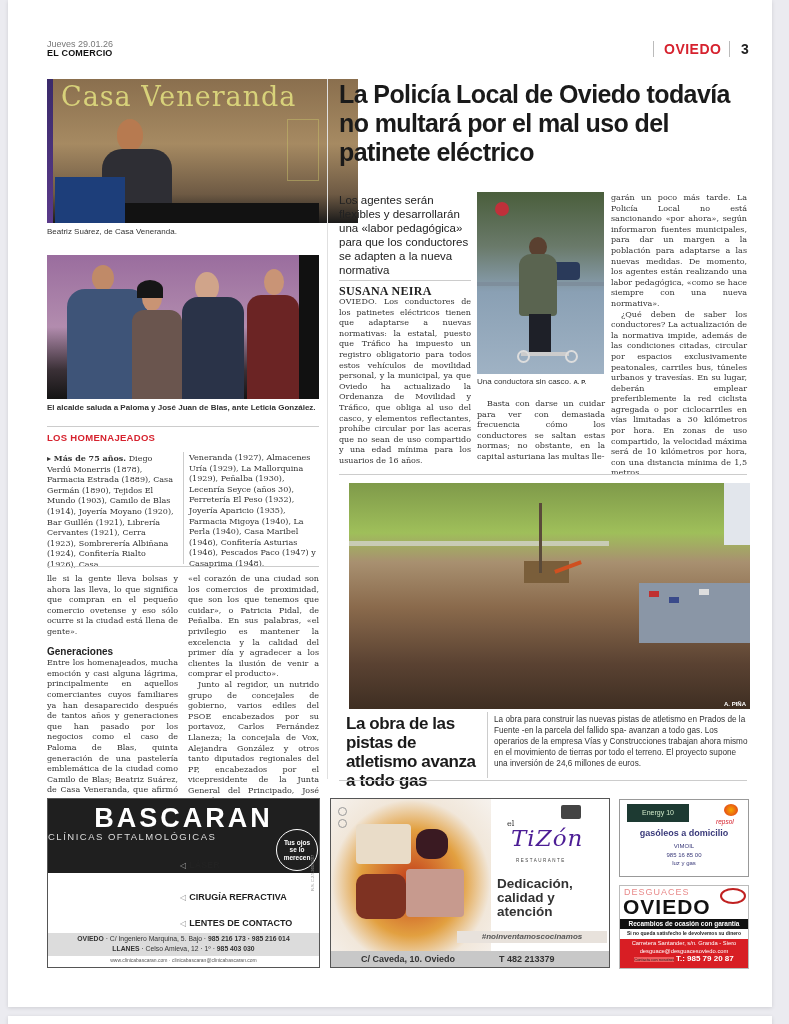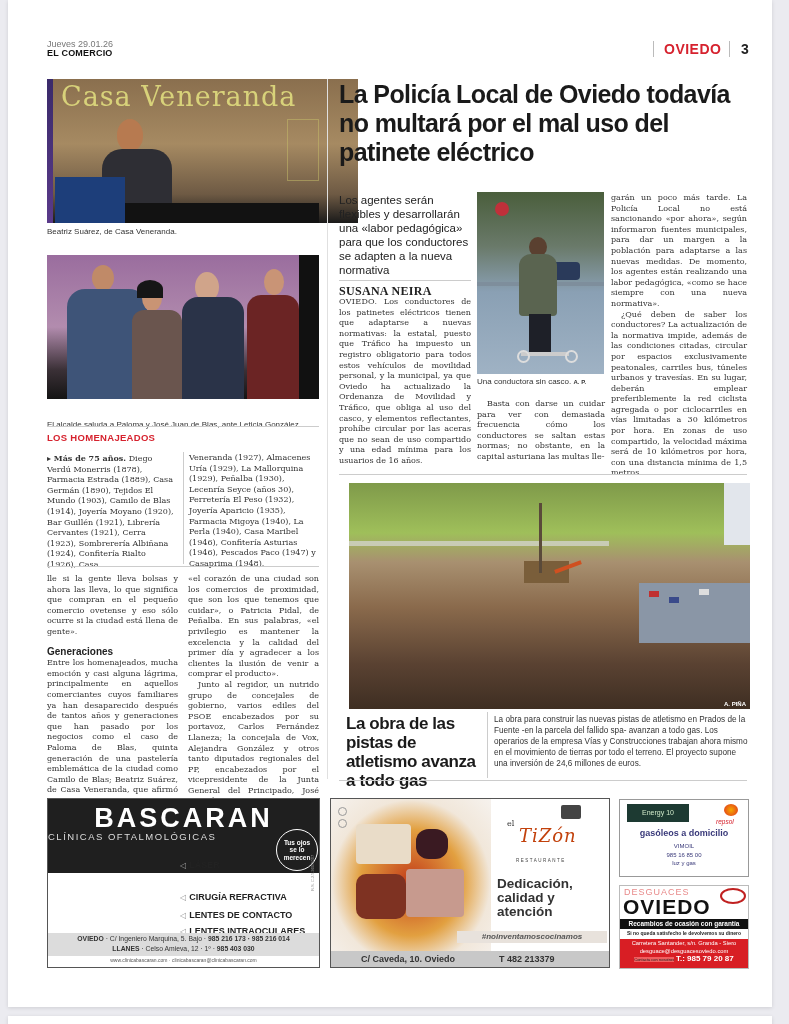--- a/index.html
+++ b/index.html
@@ -65,21 +65,21 @@
     <div class="abs" style="left:20px;top:34px;width:80px;height:110px;border-radius:18px 18px 0 0;background:#3e5478;"></div>
     <div class="abs" style="left:95px;top:30px;width:20px;height:26px;border-radius:50%;background:#c99474;"></div>
     <div class="abs" style="left:90px;top:25px;width:26px;height:18px;border-radius:50% 50% 0 0;background:#161616;"></div>
     <div class="abs" style="left:85px;top:55px;width:50px;height:89px;border-radius:12px 12px 0 0;background:#6a554e;"></div>
     <div class="abs" style="left:148px;top:17px;width:24px;height:30px;border-radius:50%;background:#d0a48a;"></div>
     <div class="abs" style="left:135px;top:42px;width:62px;height:102px;border-radius:16px 16px 0 0;background:#2a3348;"></div>
     <div class="abs" style="left:217px;top:14px;width:20px;height:26px;border-radius:50%;background:#c99476;"></div>
     <div class="abs" style="left:200px;top:40px;width:52px;height:104px;border-radius:14px 14px 0 0;background:#6b2424;"></div>
     <div class="abs" style="left:252px;top:0;width:20px;height:144px;background:#111;"></div>
   </div>
-  <div class="abs cap sans" style="left:39px;top:420px;">El alcalde saluda a Paloma y José Juan de Blas, ante Leticia González.</div>
+  <div class="abs cap sans" style="left:39px;top:403px;font-weight:bold;">El alcalde saluda a Paloma y José Juan de Blas, ante Leticia González.</div>
 
   <div class="abs rule" style="left:39px;top:426px;width:272px;"></div>
   <div class="abs red-h sans" style="left:39px;top:432px;">LOS HOMENAJEADOS</div>
   <div class="abs" style="left:39px;top:453px;width:130px;">
     <div class="body-txt" style="text-align:left;"><b>▸ Más de 75 años.</b> <span>Diego Verdú Monerris (1878), Farmacia Estrada (1889), Casa Germán (1890), Tejidos El Mundo (1903), Camilo de Blas (1914), Joyería Moyano (1920), Bar Guillén (1921), Librería Cervantes (1921), Cerra (1923), Sombrerería Albiñana (1924), Confitería Rialto (1926), Casa</span></div>
   </div>
   <div class="abs vrule" style="left:175px;top:452px;height:112px;"></div>
   <div class="abs" style="left:181px;top:453px;width:130px;">
     <div class="body-txt" style="text-align:left;">Veneranda (1927), Almacenes Uría (1929), La Mallorquina (1929), Peñalba (1930), Lecenría Seyce (años 30), Ferretería El Peso (1932), Joyería Aparicio (1935), Farmacia Migoya (1940), La Perla (1940), Casa Maribel (1946), Confitería Asturias (1946), Pescados Paco (1947) y Casaprima (1948).</div>
   </div>
@@ -148,21 +148,21 @@
 
   <div class="abs ad" style="left:39px;top:798px;width:271px;height:168px;">
     <div class="bas-top abs sans" style="left:0;top:0;width:271px;height:74px;">
       <div style="font-size:27px;font-weight:bold;letter-spacing:3px;line-height:34px;padding-top:2px;">BASCARAN</div>
     </div>
     <div class="abs sans" style="left:0;top:32px;width:220px;font-size:9.5px;color:#ddd;letter-spacing:1.5px;">CLÍNICAS OFTALMOLÓGICAS</div>
     <div class="abs sans" style="left:228px;top:30px;width:42px;height:42px;border-radius:50%;background:#1f1f1f;border:1px solid #fff;color:#fff;font-size:6.5px;font-weight:bold;text-align:center;display:flex;align-items:center;justify-content:center;line-height:7.5px;padding:0 4px;box-sizing:border-box;">Tus ojos se lo merecen</div>
     <div class="abs sans" style="left:132px;top:60px;width:135px;">
       <div class="bas-item"><span class="arrow">◁</span><span>LÁSER</span></div>
       <div class="bas-item" style="margin-top:19px;"><span class="arrow">◁</span><span>CIRUGÍA REFRACTIVA</span></div>
-      <div class="bas-item" style="margin-top:5px;"><span class="arrow">◁</span><span>LENTES DE CONTACTO</span></div>
+      <div class="bas-item" style="margin-top:13px;"><span class="arrow">◁</span><span>LENTES DE CONTACTO</span></div>
       <div class="bas-item" style="margin-top:3px;"><span class="arrow">◁</span><span>LENTES INTRAOCULARES</span></div>
       <div class="bas-item" style="padding-left:11px;">MULTIFOCALES</div>
     </div>
     <div class="abs sans" style="left:262px;top:92px;font-size:4px;color:#999;transform:rotate(-90deg);transform-origin:left top;white-space:nowrap;">R.S. C.2.5.900/5007</div>
     <div class="abs sans" style="left:0;top:134px;width:271px;height:22px;background:#dcdcdc;text-align:center;font-size:6.8px;line-height:10px;padding-top:1px;color:#333;">
       <div><b>OVIEDO</b><span> · C/ Ingeniero Marquina, 5. Bajo · </span><b>985 216 173 · 985 216 014</b></div>
       <div><b>LLANES</b><span> · Celso Amieva, 12 · 1º · </span><b>985 403 030</b></div>
     </div>
     <div class="abs sans" style="left:0;top:158px;width:271px;text-align:center;font-size:5px;color:#555;">www.clinicabascaran.com · clinicabascaran@clinicabascaran.com</div>
   </div>
@@ -172,21 +172,21 @@
       <div class="abs" style="left:25px;top:25px;width:55px;height:40px;background:#e9dcc8;border-radius:4px;"></div>
       <div class="abs" style="left:85px;top:30px;width:32px;height:30px;background:#3a1a22;border-radius:40%;"></div>
       <div class="abs" style="left:75px;top:70px;width:58px;height:48px;background:#c79a8e;border-radius:4px;"></div>
       <div class="abs" style="left:25px;top:75px;width:50px;height:45px;background:#7e3222;border-radius:10px;"></div>
       <div class="abs" style="left:7px;top:8px;width:7px;height:7px;border-radius:50%;border:1px solid #999;"></div>
       <div class="abs" style="left:7px;top:20px;width:7px;height:7px;border-radius:50%;border:1px solid #999;"></div>
     </div>
     <div class="abs" style="left:160px;top:0;width:118px;height:152px;background:#fff;"></div>
     <div class="abs sans" style="left:230px;top:6px;width:20px;height:14px;background:#444;border-radius:2px;"></div>
     <div class="abs" style="left:176px;top:20px;font-family:'DejaVu Serif',serif;font-size:8px;color:#333;">el</div>
-    <div class="abs" style="left:180px;top:26px;font-family:'DejaVu Serif',serif;font-size:18px;font-style:italic;color:#c2410c;letter-spacing:1px;margin-left:8px;">TiZón</div>
+    <div class="abs" style="left:180px;top:26px;font-family:'DejaVu Serif',serif;font-size:23px;font-style:italic;color:#4c1d95;letter-spacing:1px;">TiZón</div>
     <div class="abs sans" style="left:185px;top:59px;font-size:4.5px;letter-spacing:1.5px;color:#444;">RESTAURANTE</div>
     <div class="abs sans" style="left:166px;top:78px;width:110px;font-size:13.5px;font-weight:bold;line-height:14px;color:#333;">Dedicación, calidad y atención</div>
     <div class="abs sans" style="left:126px;top:132px;width:150px;height:12px;background:#e8e2dc;font-size:8px;font-weight:bold;color:#555;text-align:center;line-height:12px;font-style:italic;">#noinventamoscocinamos</div>
     <div class="abs tizon-foot sans" style="left:0;top:152px;width:278px;height:16px;font-size:9px;font-weight:bold;color:#333;line-height:16px;">
       <span style="position:absolute;left:30px;">C/ Caveda, 10. Oviedo</span>
       <span style="position:absolute;left:168px;">T 482 213379</span>
     </div>
   </div>
 
   <div class="abs ad" style="left:611px;top:799px;width:128px;height:76px;border-color:#999;">

